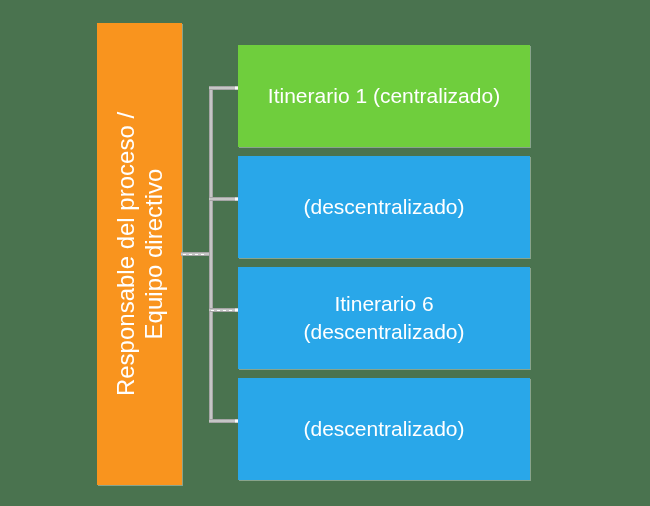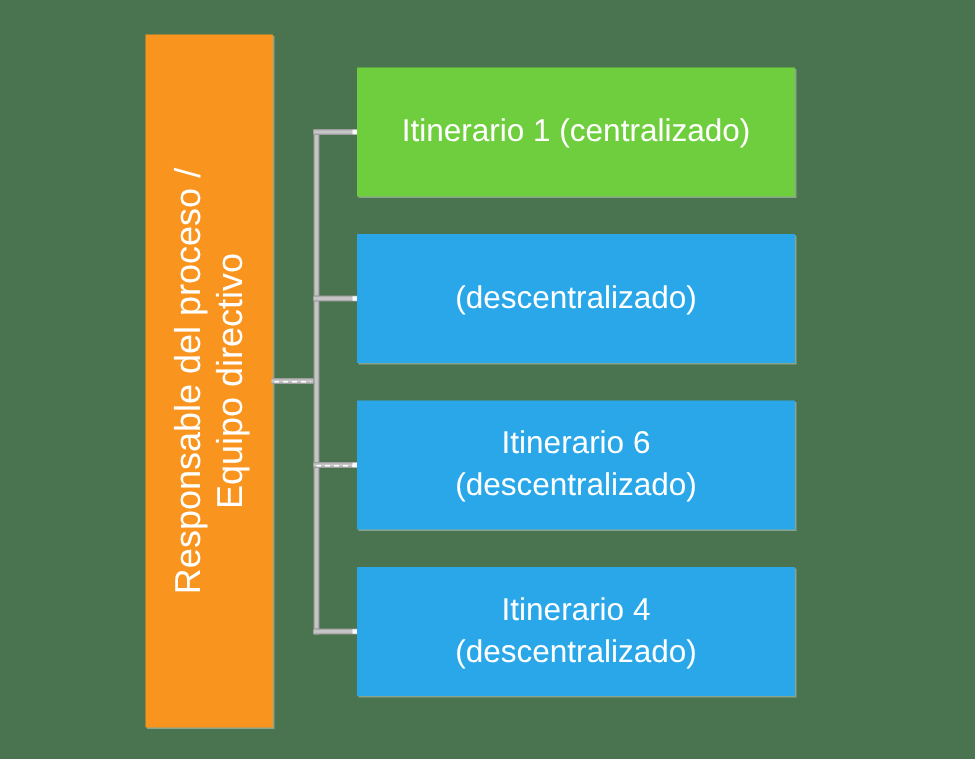--- a/index.html
+++ b/index.html
@@ -34,21 +34,21 @@
     text-align: center;
     font-size: 24px;
     line-height: 28px;
     white-space: nowrap;
   }
 
   
   .node {
     position: absolute;
     left: 238px;
-    width: 292px; height: 86px;
+    width: 292px; height: 102px;
     display: flex;
     flex-direction: column;
     align-items: center;
     justify-content: center;
     text-align: center;
     font-size: 21px;
     line-height: 28px;
     box-shadow: 1px 1px 0 rgba(255,255,255,0.35);
   }
   .node span { display: block; white-space: nowrap; }
@@ -121,17 +121,16 @@
   <div id="node-2" class="node" style="background-color: rgb(41, 167, 233); color: rgb(255, 255, 255);">
     <span>(descentralizado)</span>
   </div>
 
   <div id="node-3" class="node" style="background-color: rgb(41, 167, 233); color: rgb(255, 255, 255);">
     <span>Itinerario 6</span>
     <span>(descentralizado)</span>
   </div>
 
   <div id="node-4" class="node" style="background-color: rgb(41, 167, 233); color: rgb(255, 255, 255);">
-    <span>Itinerario 4</span>
     <span>(descentralizado)</span>
   </div>
 
 </div>
 
 </body></html>

